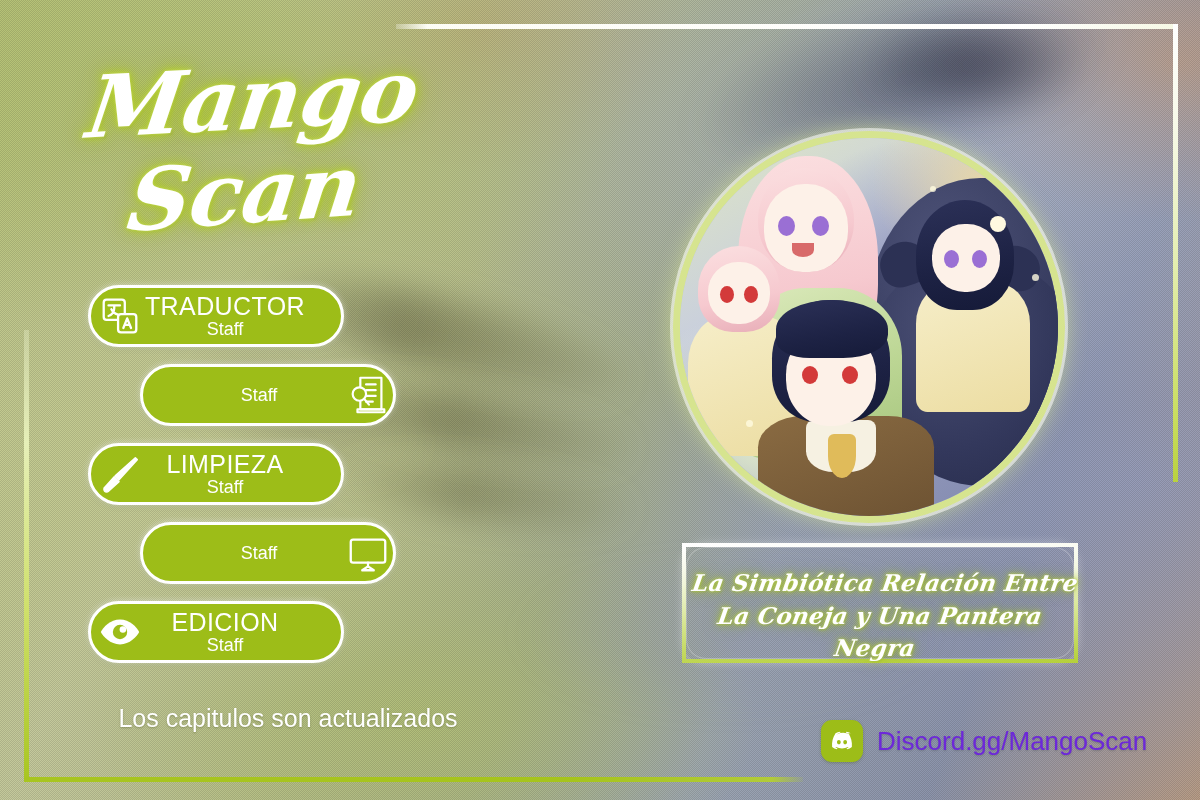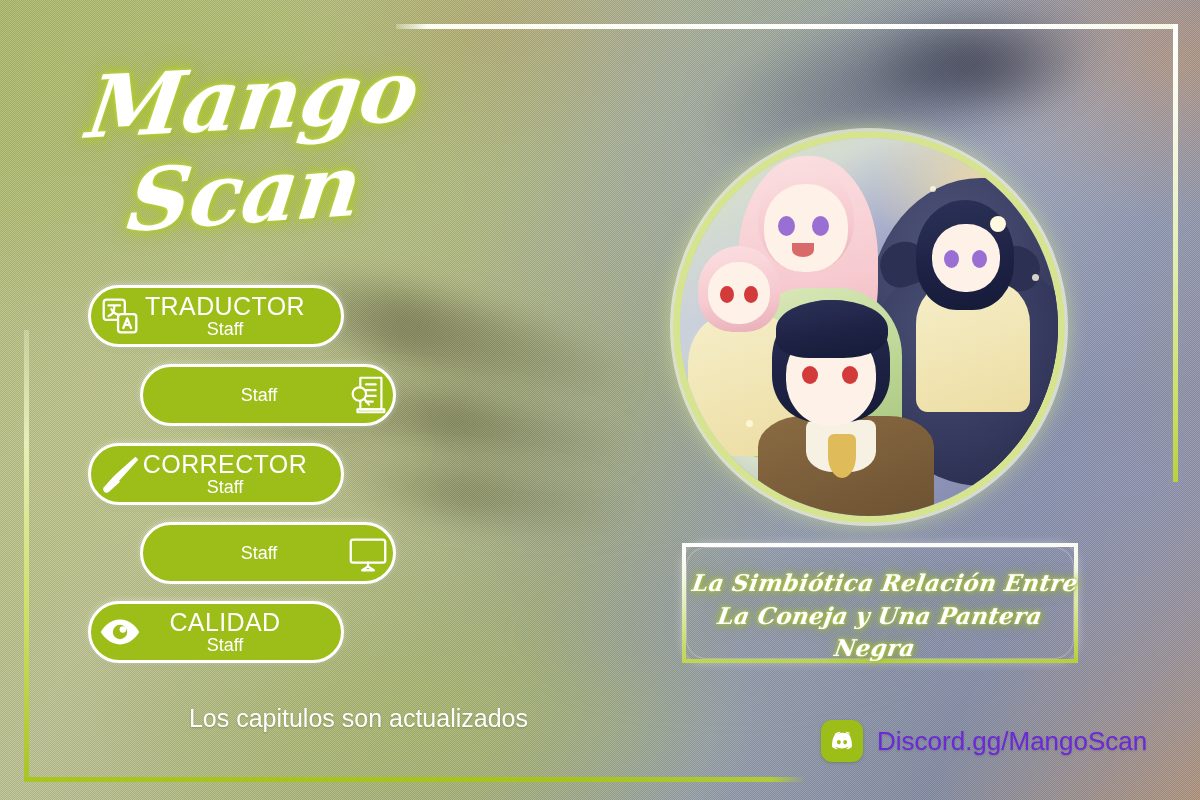--- a/index.html
+++ b/index.html
@@ -274,21 +274,21 @@
   
   #site-notice {
     position: absolute;
     left: 48px; top: 703px;
     width: 480px;
     color: #ffffff;
     font-size: 25px;
     line-height: 1.24;
     text-shadow: 0 1px 2px rgba(90,100,50,0.45);
   }
-  #site-notice .notice-l1 { display: block; text-align: right; }
+  #site-notice .notice-l1 { display: block; text-align: center; }
   #site-notice .notice-l2 { display: block; text-align: center; white-space: nowrap; }
   #site-notice .site-url { font-weight: bold; }
 
   #discord-row {
     position: absolute;
     left: 821px; top: 720px;
     display: flex; align-items: center; gap: 14px;
   }
   #discord-icon {
     width: 42px; height: 42px;
@@ -363,21 +363,21 @@
     </div>
 
     <div class="role-pill align-left">
       <span class="role-icon">
         <svg viewBox="0 0 48 48" fill="#fff" stroke="#fff" stroke-width="1.6" stroke-linejoin="round">
           <path d="M40 7 19 26l4 4L42 9z"></path>
           <path d="M18 27 8 38c-1 1-1 3 0 4s3 1 4 0l11-10z"></path>
         </svg>
       </span>
       <span class="pill-text">
-        <span class="pill-title">CORRECTOR</span>
+        <span class="pill-title">LIMPIEZA</span>
         <span class="pill-sub">Staff</span>
       </span>
     </div>
 
     <div class="role-pill align-right">
       <span class="pill-text">
         <span class="pill-sub">Staff</span>
       </span>
       <span class="role-icon">
         <svg viewBox="0 0 48 48" fill="none" stroke="#fff" stroke-width="2.4" stroke-linecap="round" stroke-linejoin="round">
@@ -389,21 +389,21 @@
 
     <div class="role-pill align-left">
       <span class="role-icon">
         <svg viewBox="0 0 48 48">
           <path d="M24 11c10 0 18 8.5 20 13-2 4.5-10 13-20 13S6 28.5 4 24C6 19.5 14 11 24 11z" fill="#fff"></path>
           <circle cx="24" cy="24" r="7.5" fill="#9dbd18"></circle>
           <circle cx="27" cy="21.5" r="3.4" fill="#fff"></circle>
         </svg>
       </span>
       <span class="pill-text">
-        <span class="pill-title">CALIDAD</span>
+        <span class="pill-title">EDICION</span>
         <span class="pill-sub">Staff</span>
       </span>
     </div>
 
   </div>
 
   <div id="character-circle">
     <div class="art-layer">
       <div class="art-bg"></div>
 

